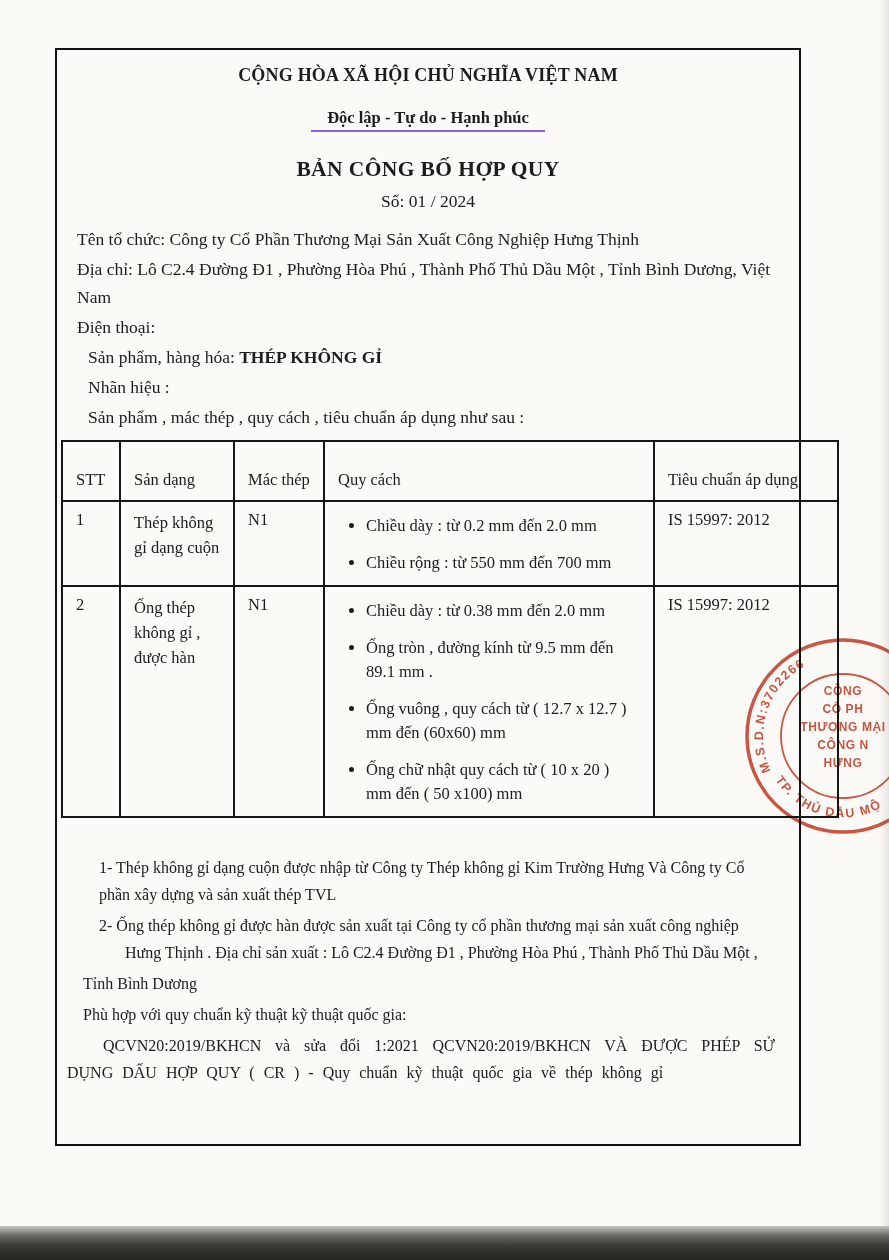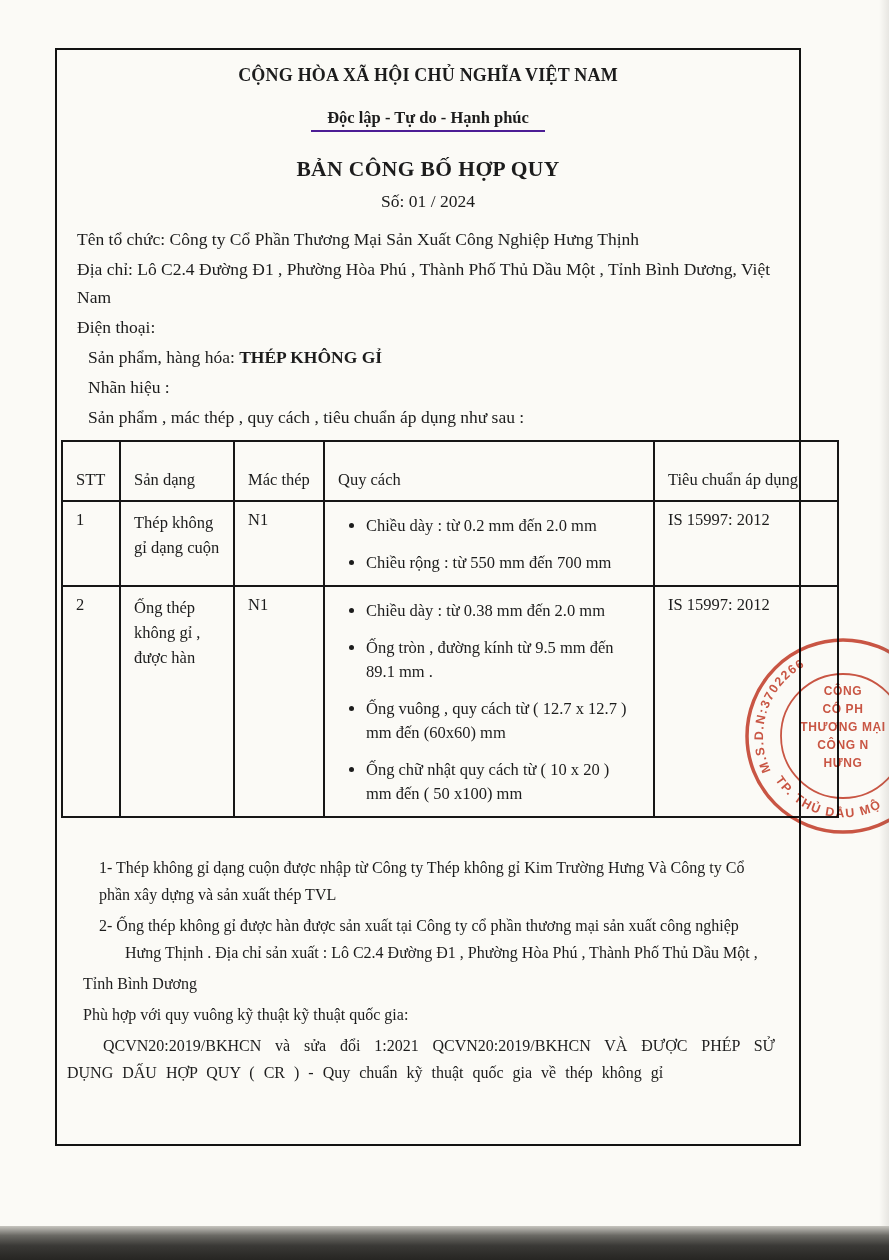--- a/index.html
+++ b/index.html
@@ -15,21 +15,21 @@
   }
   .frame {
     position:absolute; left:55px; top:48px; width:746px; height:1098px;
     border:2px solid #121212;
     padding-top:15px;
   }
   .center { text-align:center; }
   .nat-title { font-size:18px; font-weight:bold; letter-spacing:.2px; }
   .motto {
     display:inline-block; font-size:16.5px; font-weight:bold;
-    border-bottom:2px solid #4c1d95; padding:1px 16px 2px; margin-top:3px;
+    border-bottom:2px solid #8b5cf6; padding:1px 16px 2px; margin-top:3px;
   }
   .doc-title { font-size:21.5px; font-weight:bold; margin-top:25px; letter-spacing:.4px; }
   .doc-no { font-size:17.5px; margin-top:9px; }
   .body-text { padding:0 22px 0 20px; margin-top:13px; }
   .body-text p { font-size:17.5px; line-height:28px; margin-top:2px; }
   .indent { padding-left:11px; }
   .b { font-weight:bold; }
 
   table.spec {
     border-collapse:collapse; table-layout:fixed;
@@ -151,21 +151,21 @@
           </td>
           <td>IS 15997: 2012</td>
         </tr>
       </tbody>
     </table>
 
     <div class="notes">
       <p class="note-numbered"><span>1-</span> <span>Thép không gỉ dạng cuộn được nhập từ Công ty Thép không gỉ Kim Trường Hưng Và Công ty Cổ phần xây dựng và sản xuất thép TVL</span></p>
       <p class="note-hang"><span>2-</span> <span>Ống thép không gỉ được hàn được sản xuất tại Công ty cổ phần thương mại sản xuất công nghiệp Hưng Thịnh . Địa chỉ sản xuất : Lô C2.4 Đường Đ1 , Phường Hòa Phú , Thành Phố Thủ Dầu Một ,</span></p>
       <p class="plain-line">Tỉnh Bình Dương</p>
-      <p class="plain-line">Phù hợp với quy vuông kỹ thuật kỹ thuật quốc gia:</p>
+      <p class="plain-line">Phù hợp với quy chuẩn kỹ thuật kỹ thuật quốc gia:</p>
       <p class="regulation">QCVN20:2019/BKHCN và sửa đổi 1:2021 QCVN20:2019/BKHCN VÀ ĐƯỢC PHÉP SỬ DỤNG DẤU HỢP QUY ( CR ) - Quy chuẩn kỹ thuật quốc gia về thép không gỉ</p>
     </div>
 
   </div>
 
   <svg class="stamp" width="250" height="210" viewBox="0 0 250 210" aria-hidden="true">
     <defs>
       <path id="arcTop" d="M 60,150 A 80,80 0 1 1 190,150" fill="none"></path>
       <path id="arcBottom" d="M 52,137 A 80,80 0 0 0 198,137" fill="none"></path>
     </defs>

